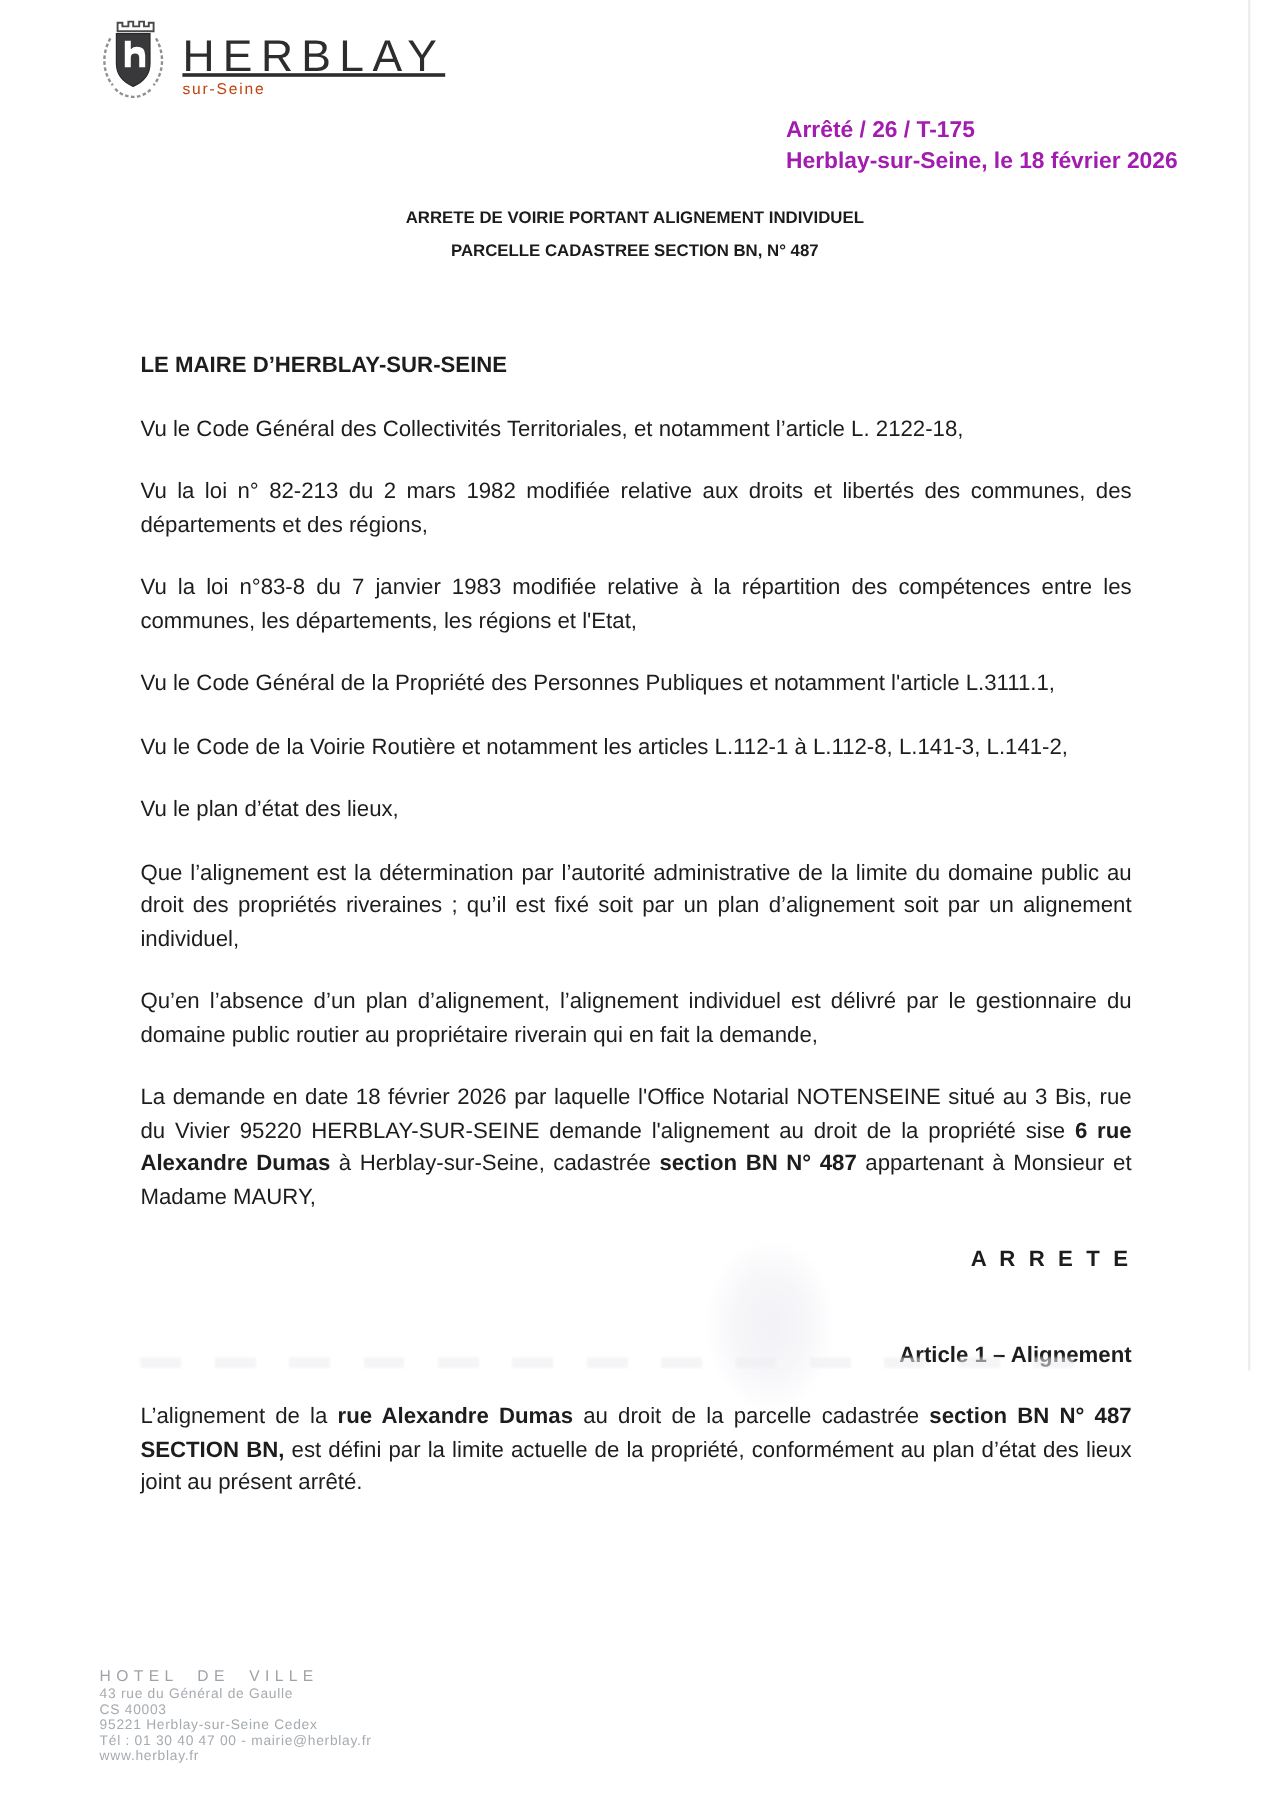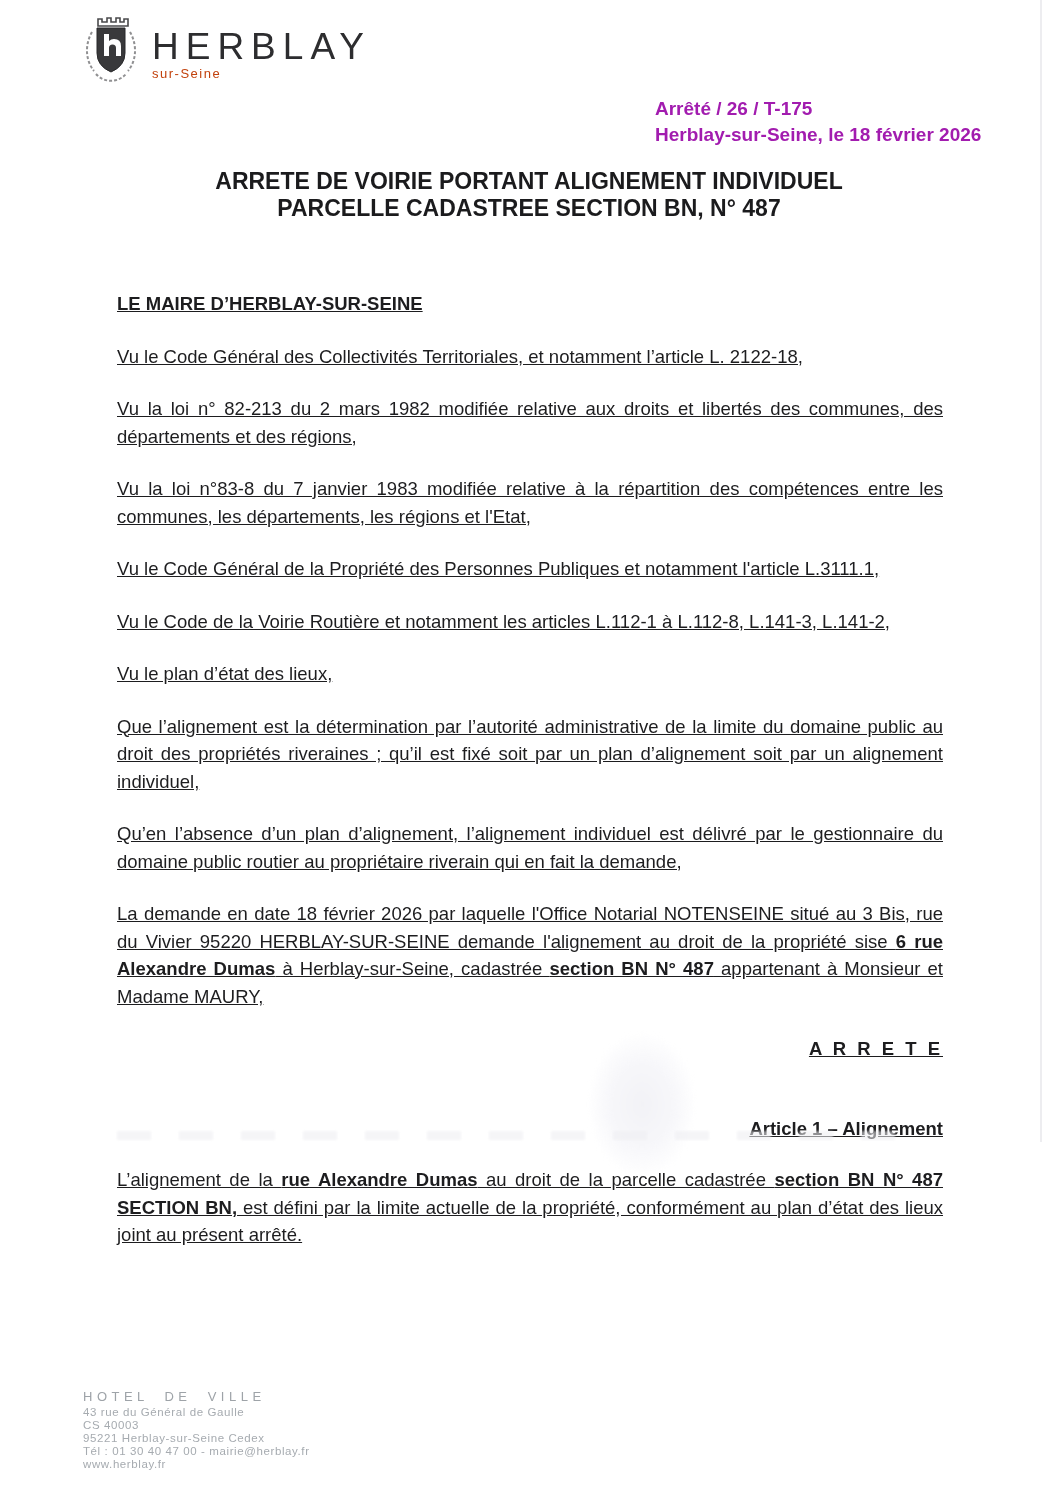--- a/index.html
+++ b/index.html
@@ -12,44 +12,44 @@
     overflow:hidden;
     -webkit-font-smoothing:antialiased;
   }
   .page{position:absolute;inset:0;}
 
   
   .logo{position:absolute;left:84px;top:14px;display:flex;align-items:flex-start;}
   .coa{width:54px;height:70px;flex:0 0 auto;}
   .wordmark{margin-left:14px;padding-top:16px;}
   .wordmark .name{
-    font-size:37px;letter-spacing:7px;color:#2d2d2f;font-weight:500;line-height:34px;
+    font-size:37px;letter-spacing:7px;color:#2d2d2f;font-weight:500;line-height:34px;text-decoration:underline;
   }
   .wordmark .sub{
     font-size:13px;color:#c2410c;letter-spacing:1.5px;margin-top:2px;padding-right:6px;
   }
 
   
   .ref-block{
     position:absolute;left:655px;top:96px;
     font-size:19px;font-weight:bold;line-height:26px;color:#a21caf;
   }
 
   
   .doc-title{
     position:absolute;left:0;right:0;top:168px;
-    text-align:center;font-size:23px;font-weight:bold;line-height:27px;color:#1b1b1d;
+    text-align:center;font-size:14px;font-weight:bold;line-height:27px;color:#1b1b1d;
   }
 
   
   .doc-body{
     position:absolute;left:117px;top:290px;width:826px;
     font-size:18.5px;line-height:27.5px;text-align:justify;color:#1d1d1f;
   }
-  .para{margin:0 0 25px 0;text-decoration:underline;}
+  .para{margin:0 0 25px 0;}
   .para.heading{font-weight:bold;text-align:left;}
   .para.arrete{font-weight:bold;letter-spacing:3px;margin-top:16px;margin-bottom:52px;text-align:right;}
   .para.article{font-weight:bold;margin-bottom:24px;text-align:right;}
   .b{font-weight:bold;}
 
   
   .footer{
     position:absolute;left:83px;top:1390px;color:#a6abb0;font-size:11.5px;line-height:13px;
   }
   .footer .f-title{

